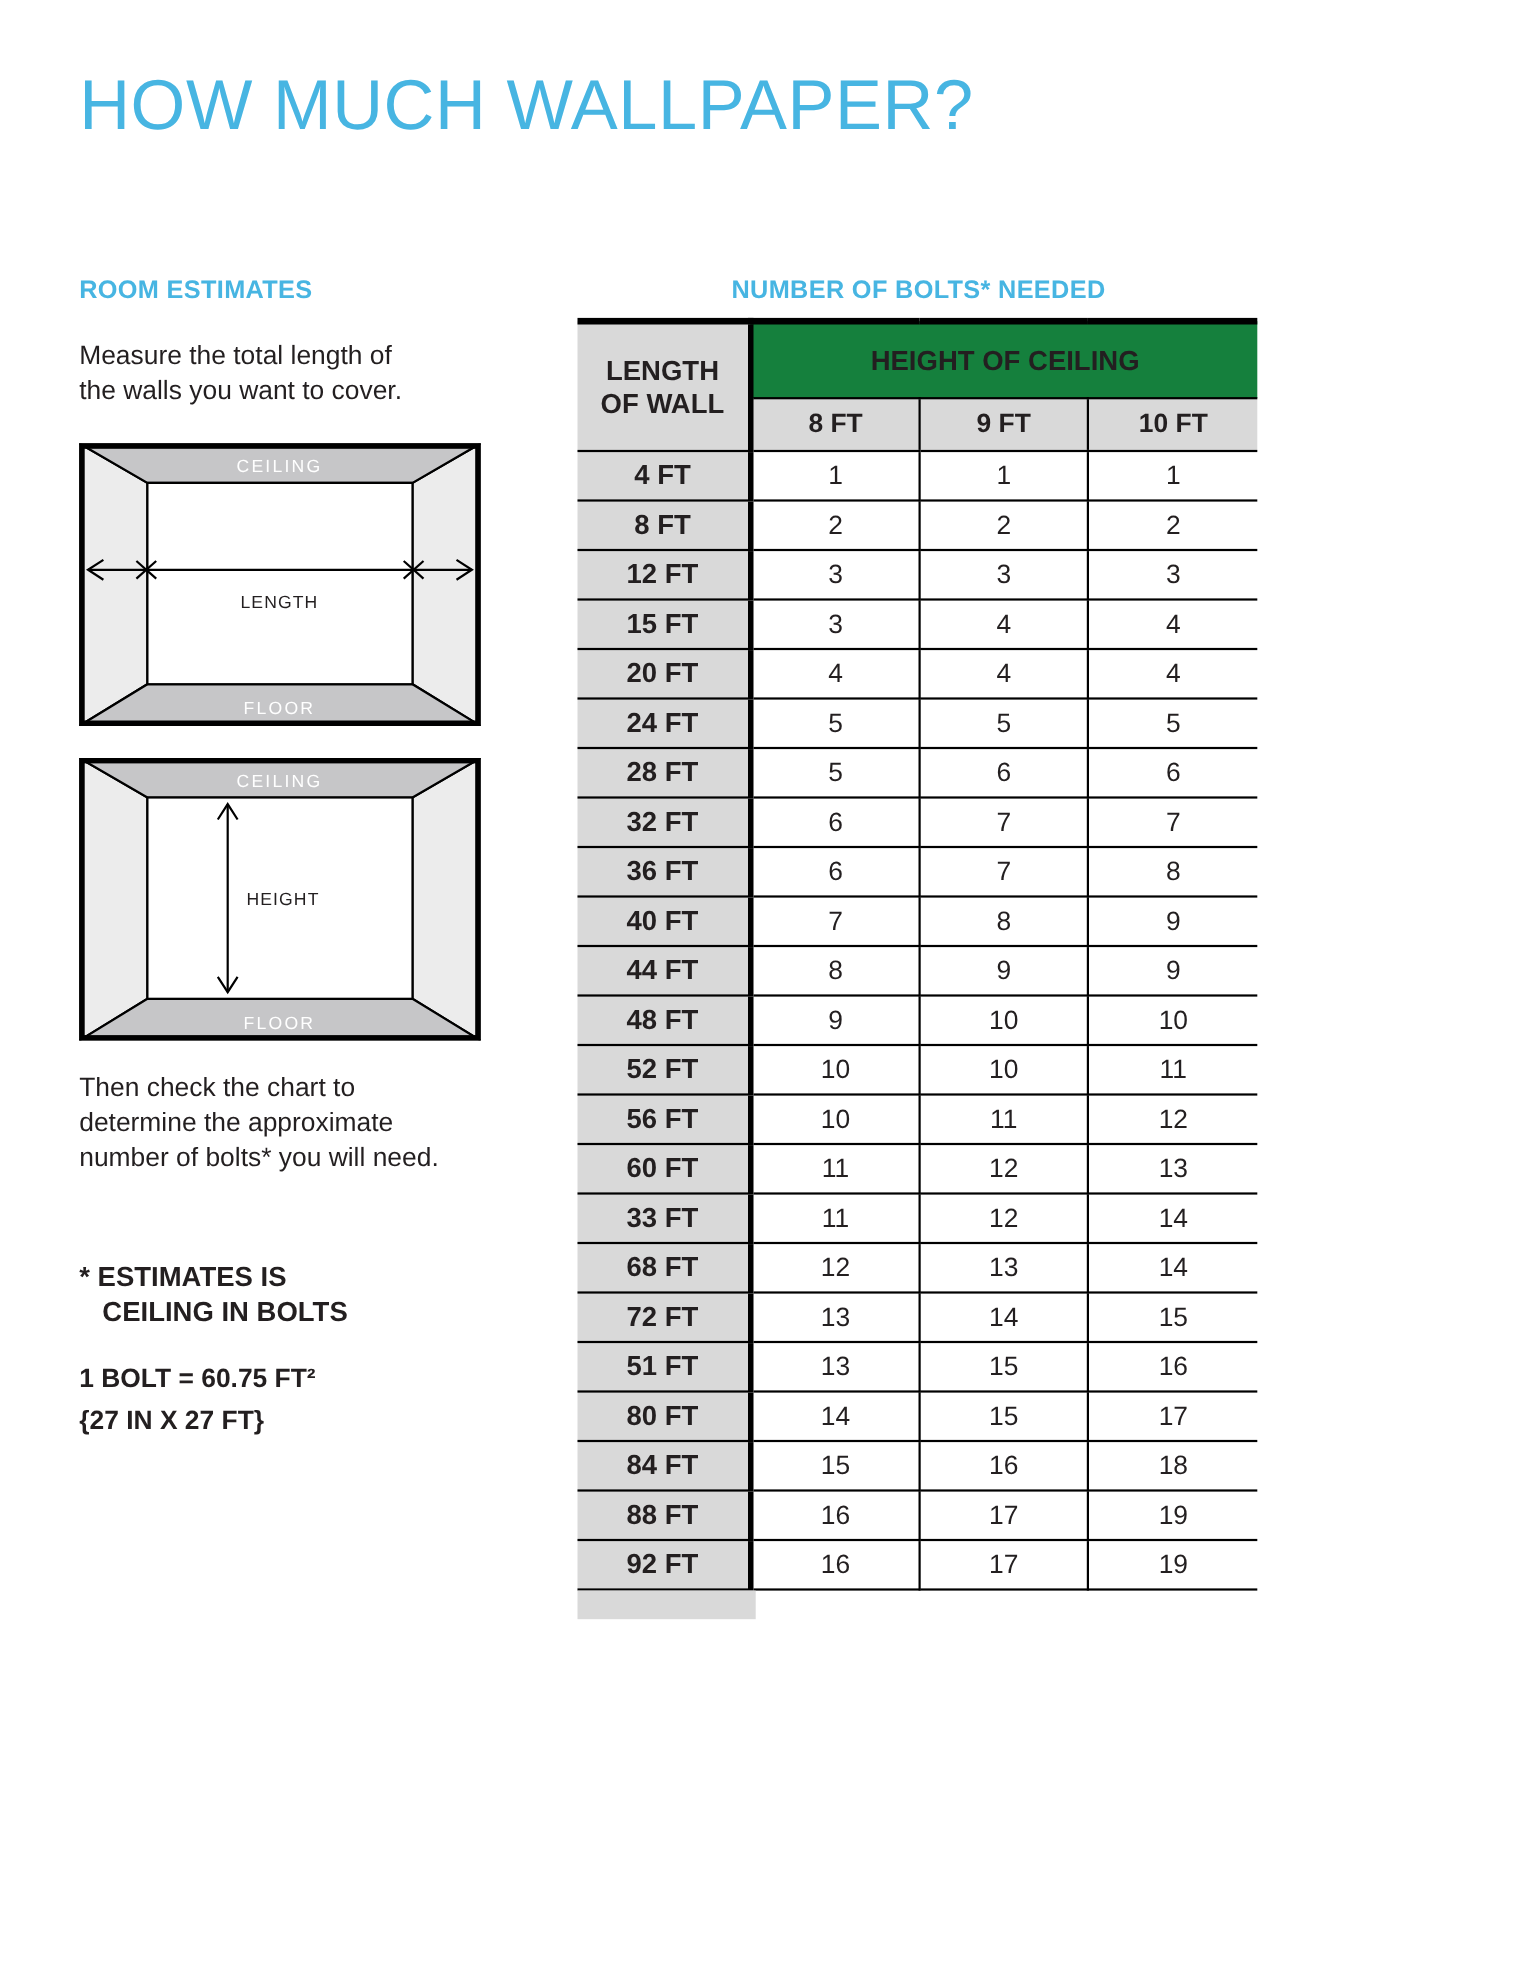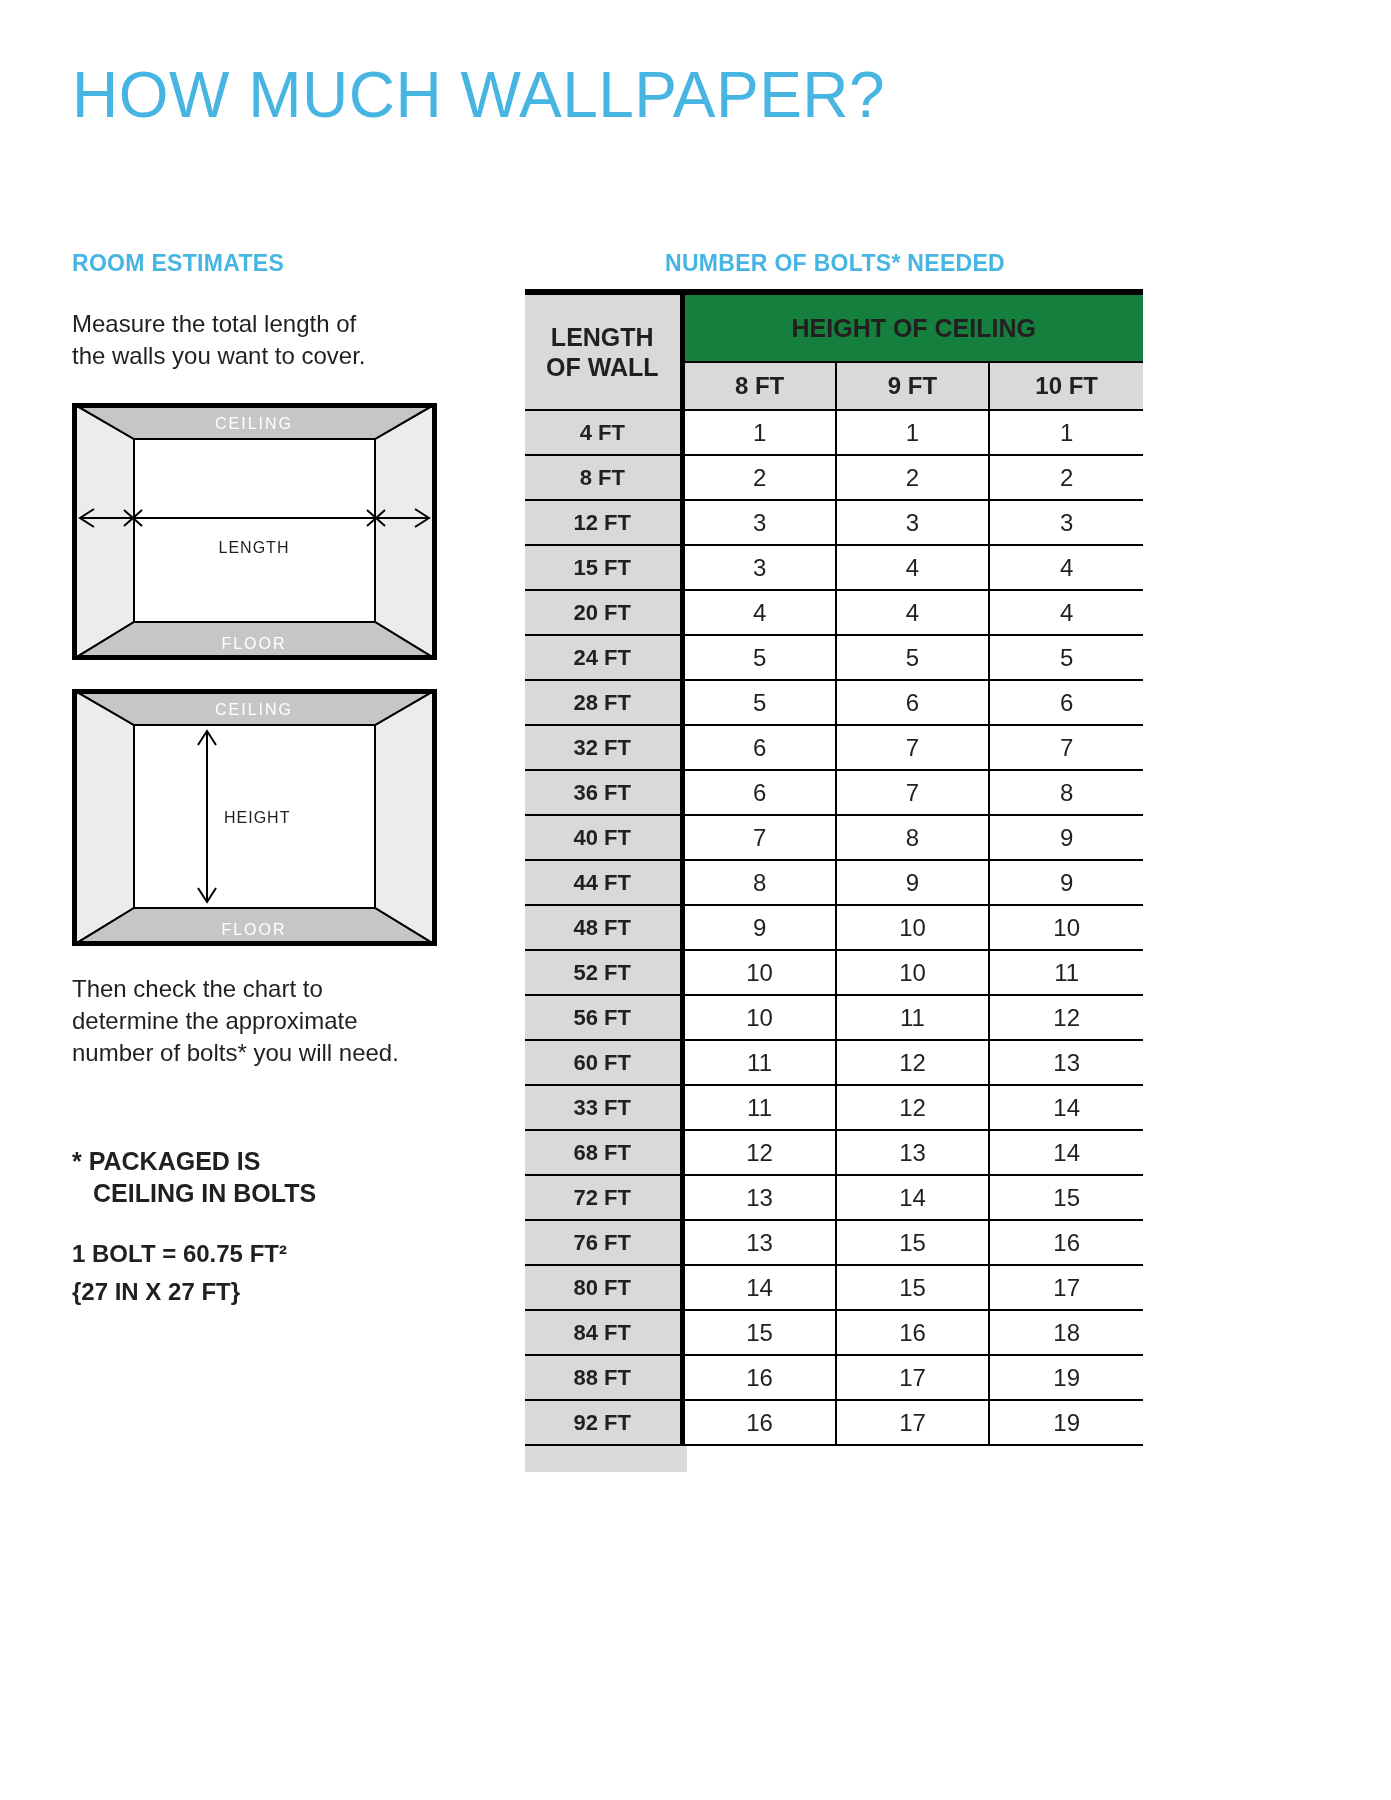--- a/index.html
+++ b/index.html
@@ -104,21 +104,21 @@
     border-bottom: 2px solid #000;
     font-size: 24px;
     font-weight: bold;
   }
   .sub-header + .sub-header { border-left: 2px solid #000; }
   tbody th.row-label {
     height: 45px;
     background: var(--cell-gray, #d9d9d9);
     border-right: 5px solid #000;
     border-bottom: 2px solid #000;
-    font-size: 22px;
+    font-size: 25px;
     font-weight: bold;
     text-align: center;
   }
   tbody td.bolt-count {
     height: 45px;
     border-bottom: 2px solid #000;
     border-right: 2px solid #000;
     font-size: 24px;
   }
   tbody td.bolt-count:last-child { border-right: none; }
@@ -185,21 +185,21 @@
           <polyline points="126,199 135,213 144,199"></polyline>
         </g>
         <text x="152" y="134" text-anchor="start" fill="#231f20" font-size="16" letter-spacing="1">HEIGHT</text>
       </svg>
 
       <p class="step-text step-3">Then check the chart to
 determine the approximate
 number of bolts* you will need.</p>
 
       <p class="footnote">
-        <span class="fn-line">* PACKAGED IS</span>
+        <span class="fn-line">* ESTIMATES IS</span>
         <span class="fn-line indented">CEILING IN BOLTS</span>
       </p>
 
       <p class="bolt-info">
         <span class="bolt-line">1 BOLT = 60.75 FT²</span>
         <span class="bolt-line">{27 IN X 27 FT}</span>
       </p>
     </div>
 
     <div class="right-col">
@@ -321,21 +321,21 @@
     <td class="bolt-count">13</td>
     <td class="bolt-count">14</td>
   </tr>
             <tr>
     <th class="row-label">72 FT</th>
     <td class="bolt-count">13</td>
     <td class="bolt-count">14</td>
     <td class="bolt-count">15</td>
   </tr>
             <tr>
-    <th class="row-label">76 FT</th>
+    <th class="row-label">51 FT</th>
     <td class="bolt-count">13</td>
     <td class="bolt-count">15</td>
     <td class="bolt-count">16</td>
   </tr>
             <tr>
     <th class="row-label">80 FT</th>
     <td class="bolt-count">14</td>
     <td class="bolt-count">15</td>
     <td class="bolt-count">17</td>
   </tr>

